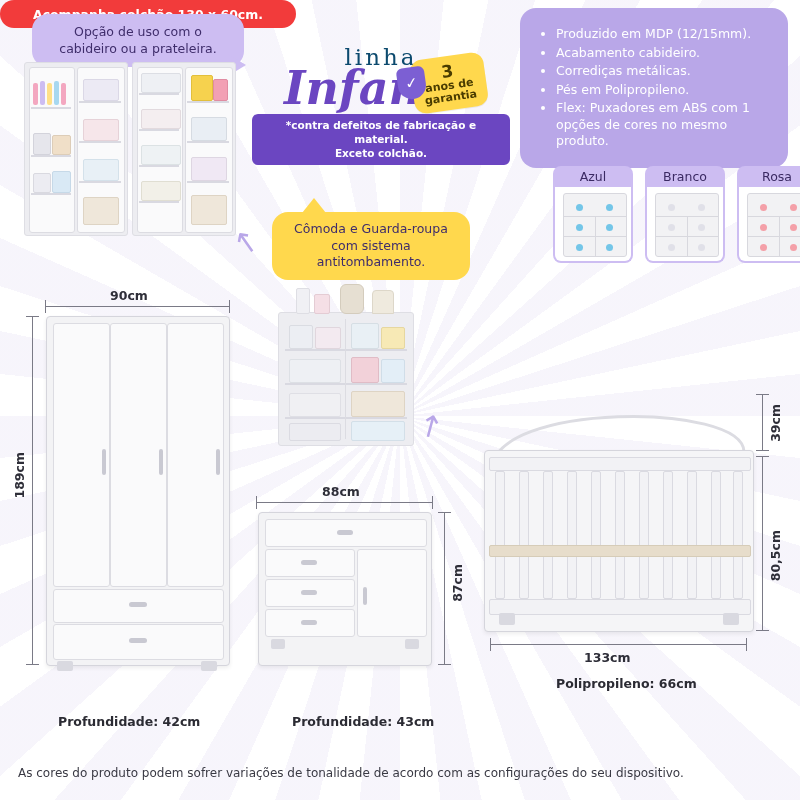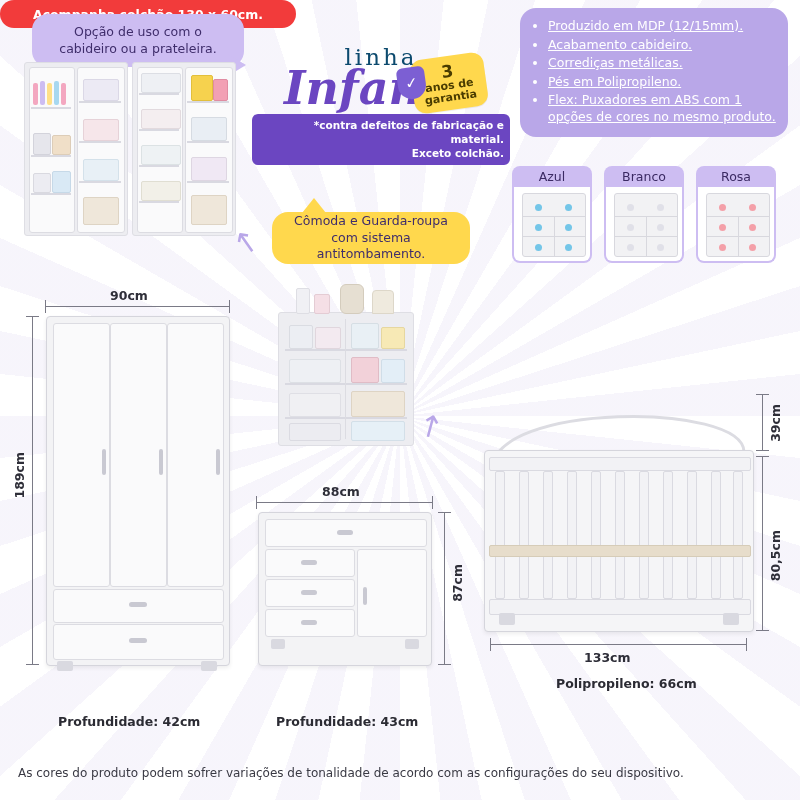--- a/index.html
+++ b/index.html
@@ -25,21 +25,21 @@
     position:absolute;
     border-radius:16px;
     box-sizing:border-box;
     line-height:1.32;
   }
   .bub-purple{background:#b9a7e8;color:#ffffff;}
   .bub-purple-light{background:#cdbdf2;color:#3b2a63;}
   .bub-yellow{background:#ffd84d;color:#3a2f00;}
   .tail{position:absolute;width:0;height:0;}
 
-  ul.list{margin:0;padding-left:16px;text-decoration:underline;}
+  ul.list{margin:8px;padding-left:16px;}
   ul.list li{margin:0 0 2px 0;}
 
   
   .logo-wrap{position:absolute;left:256px;top:46px;width:250px;text-align:center;}
   .logo-linha{
     font-family:"DejaVu Serif", serif;
     font-size:23px;color:#0c4a6e;letter-spacing:3px;line-height:1;
   }
   .logo-infantil{
     font-family:"DejaVu Serif", serif;
@@ -58,49 +58,49 @@
   }
   .seal .seal-num{font-size:17px;display:block;}
   .shield{
     position:absolute;left:-14px;top:6px;width:28px;height:32px;
     background:#7c5fd3;border-radius:6px 6px 14px 14px;
     display:flex;align-items:center;justify-content:center;color:#fff;font-size:15px;
   }
   .banner{
     position:absolute;left:252px;top:114px;width:258px;
     background:#6b46c1;color:#fff;border-radius:6px;
-    font-size:10.5px;font-weight:bold;text-align:right;padding:4px 6px;
+    font-size:10.5px;font-weight:bold;text-align:center;padding:4px 6px;
     box-sizing:border-box;line-height:1.35;
   }
 
   
   #bubble-cabideiro{left:32px;top:14px;width:212px;padding:10px 12px;font-size:12.5px;text-align:center;color:#3f2d6b;}
   #bubble-cabideiro .tail{left:196px;top:40px;border-top:11px solid transparent;border-bottom:11px solid transparent;border-left:18px solid #cdbdf2;}
 
   
   #bubble-specs{left:520px;top:8px;width:268px;padding:10px 12px 10px 10px;font-size:12.5px;}
   #bubble-specs ul{padding-left:18px;}
 
   
-  .color-card{position:absolute;width:80px;}
+  .color-card{position:absolute;width:80px;margin-left:41px;}
   .color-title{
     background:#cdbdf2;color:#3b2a63;border-radius:8px 8px 0 0;
     text-align:center;font-size:12.5px;padding:3px 0;
   }
   .color-box{
     border:2px solid #cdbdf2;border-top:none;border-radius:0 0 8px 8px;
     background:#fff;height:74px;position:relative;overflow:hidden;
   }
   .mini-dresser{position:absolute;left:8px;top:6px;width:62px;height:62px;background:#f2f2f4;border:1px solid #d8d8de;border-radius:3px;}
   .mini-dresser .sep{position:absolute;left:0;width:100%;height:1px;background:#d8d8de;}
   .mini-dresser .vsep{position:absolute;top:0;height:100%;width:1px;background:#d8d8de;}
   .knob{position:absolute;width:7px;height:7px;border-radius:50%;}
 
   
-  #bubble-comoda{left:272px;top:212px;width:198px;padding:1px 10px;font-size:12.5px;text-align:center;color:#3f2d6b;}
+  #bubble-comoda{left:272px;top:212px;width:198px;padding:9px 10px;font-size:12.5px;text-align:center;color:#3f2d6b;}
   #bubble-comoda .tail{left:30px;top:-14px;border-left:12px solid transparent;border-right:12px solid transparent;border-bottom:15px solid #ffd84d;}
   #bubble-berco{left:490px;top:286px;width:300px;padding:10px 12px 10px 8px;font-size:12.5px;color:#3a2f00;}
 
   
   .dim-line{position:absolute;background:#7a7a86;}
   .dim-h{height:1px;}
   .dim-v{width:1px;}
   .cap{position:absolute;background:#7a7a86;}
   .dim-label{position:absolute;font-size:12.5px;color:#2e2e38;font-weight:bold;background:transparent;}
   .dim-label.vert{writing-mode:vertical-rl;transform:rotate(180deg);}
@@ -345,21 +345,21 @@
     <div class="handle" style="left:42px;top:47px;width:16px;height:5px;"></div>
     <div class="panel" style="left:6px;top:66px;width:88px;height:26px;"></div>
     <div class="handle" style="left:42px;top:77px;width:16px;height:5px;"></div>
     <div class="panel" style="left:6px;top:96px;width:88px;height:26px;"></div>
     <div class="handle" style="left:42px;top:107px;width:16px;height:5px;"></div>
     <div class="panel" style="left:98px;top:36px;width:68px;height:86px;"></div>
     <div class="handle" style="left:104px;top:74px;width:4px;height:18px;"></div>
     <div class="foot" style="left:12px;top:126px;width:14px;height:10px;"></div>
     <div class="foot" style="left:146px;top:126px;width:14px;height:10px;"></div>
   </div>
-  <div class="foot-label" style="left:276px;top:714px;">Profundidade: 43cm</div>
+  <div class="foot-label" style="left:292px;top:714px;">Profundidade: 43cm</div>
 
   <div class="dim-line dim-v" style="left:762px;top:394px;height:56px;"></div>
   <div class="cap" style="left:756px;top:394px;width:13px;height:1px;"></div>
   <div class="cap" style="left:756px;top:450px;width:13px;height:1px;"></div>
   <div class="dim-label vert" style="left:768px;top:404px;">39cm</div>
 
   <div class="dim-line dim-v" style="left:762px;top:456px;height:174px;"></div>
   <div class="cap" style="left:756px;top:456px;width:13px;height:1px;"></div>
   <div class="cap" style="left:756px;top:630px;width:13px;height:1px;"></div>
   <div class="dim-label vert" style="left:768px;top:530px;">80,5cm</div>

